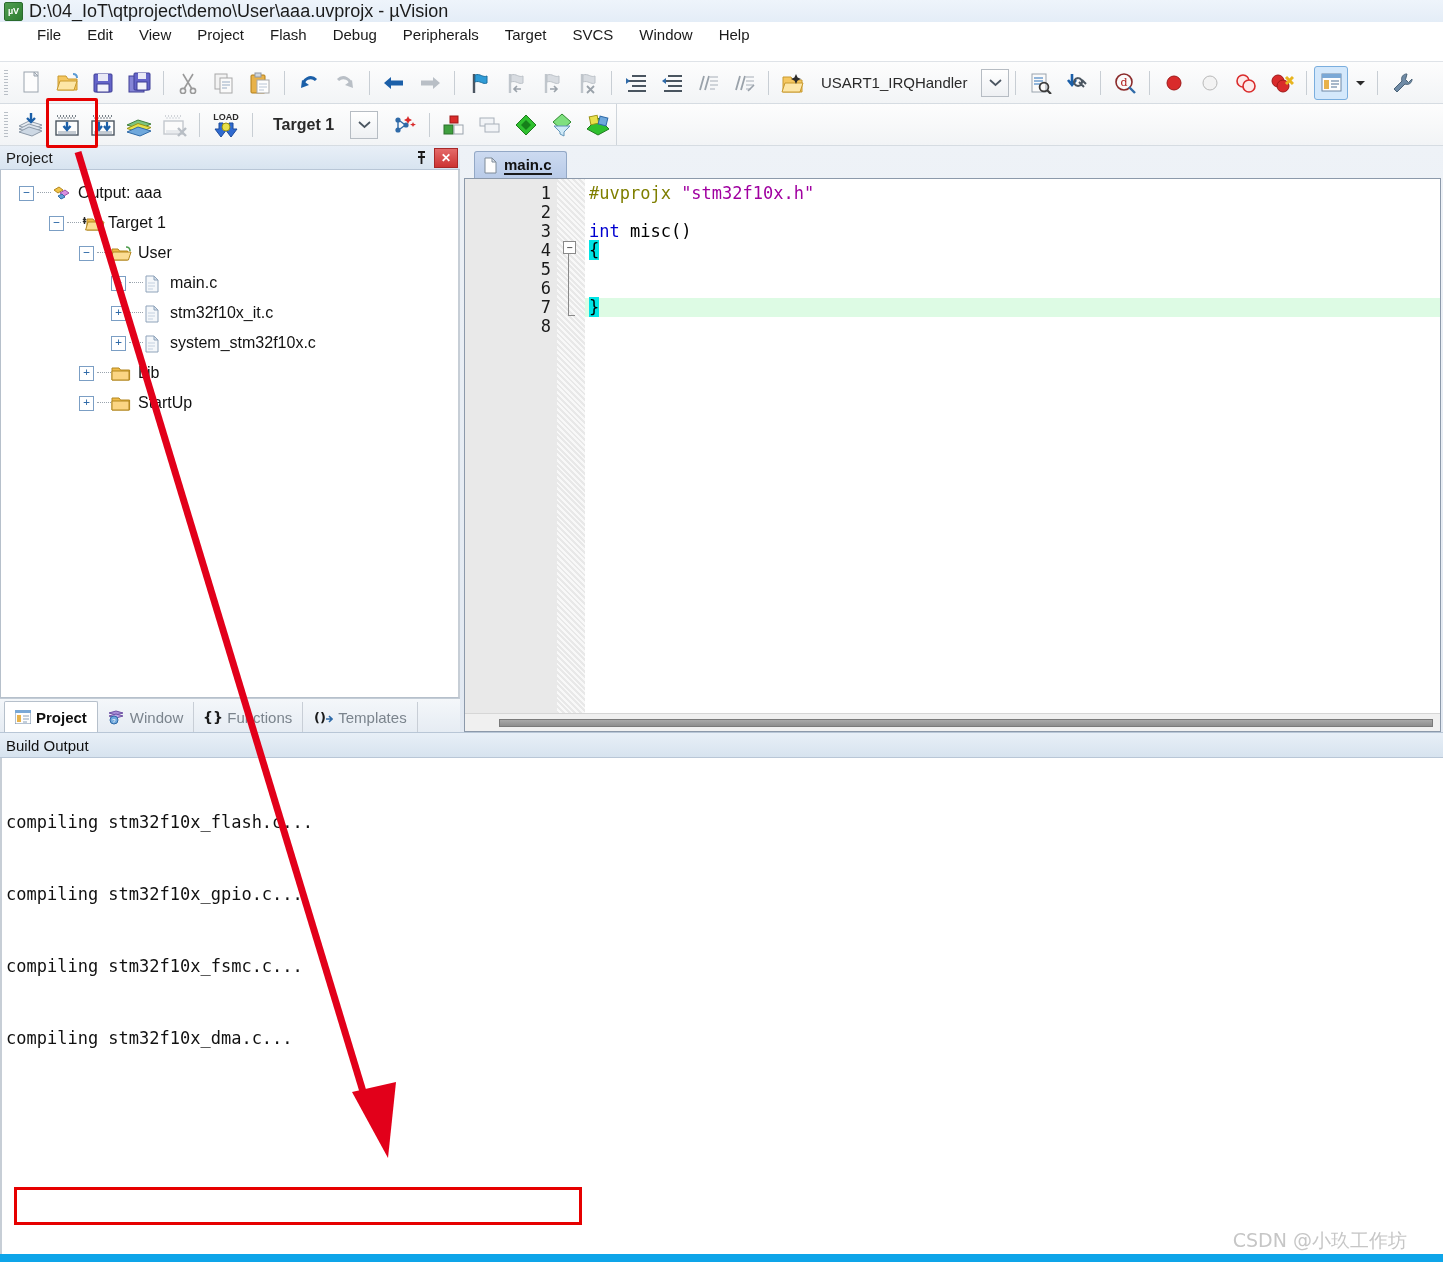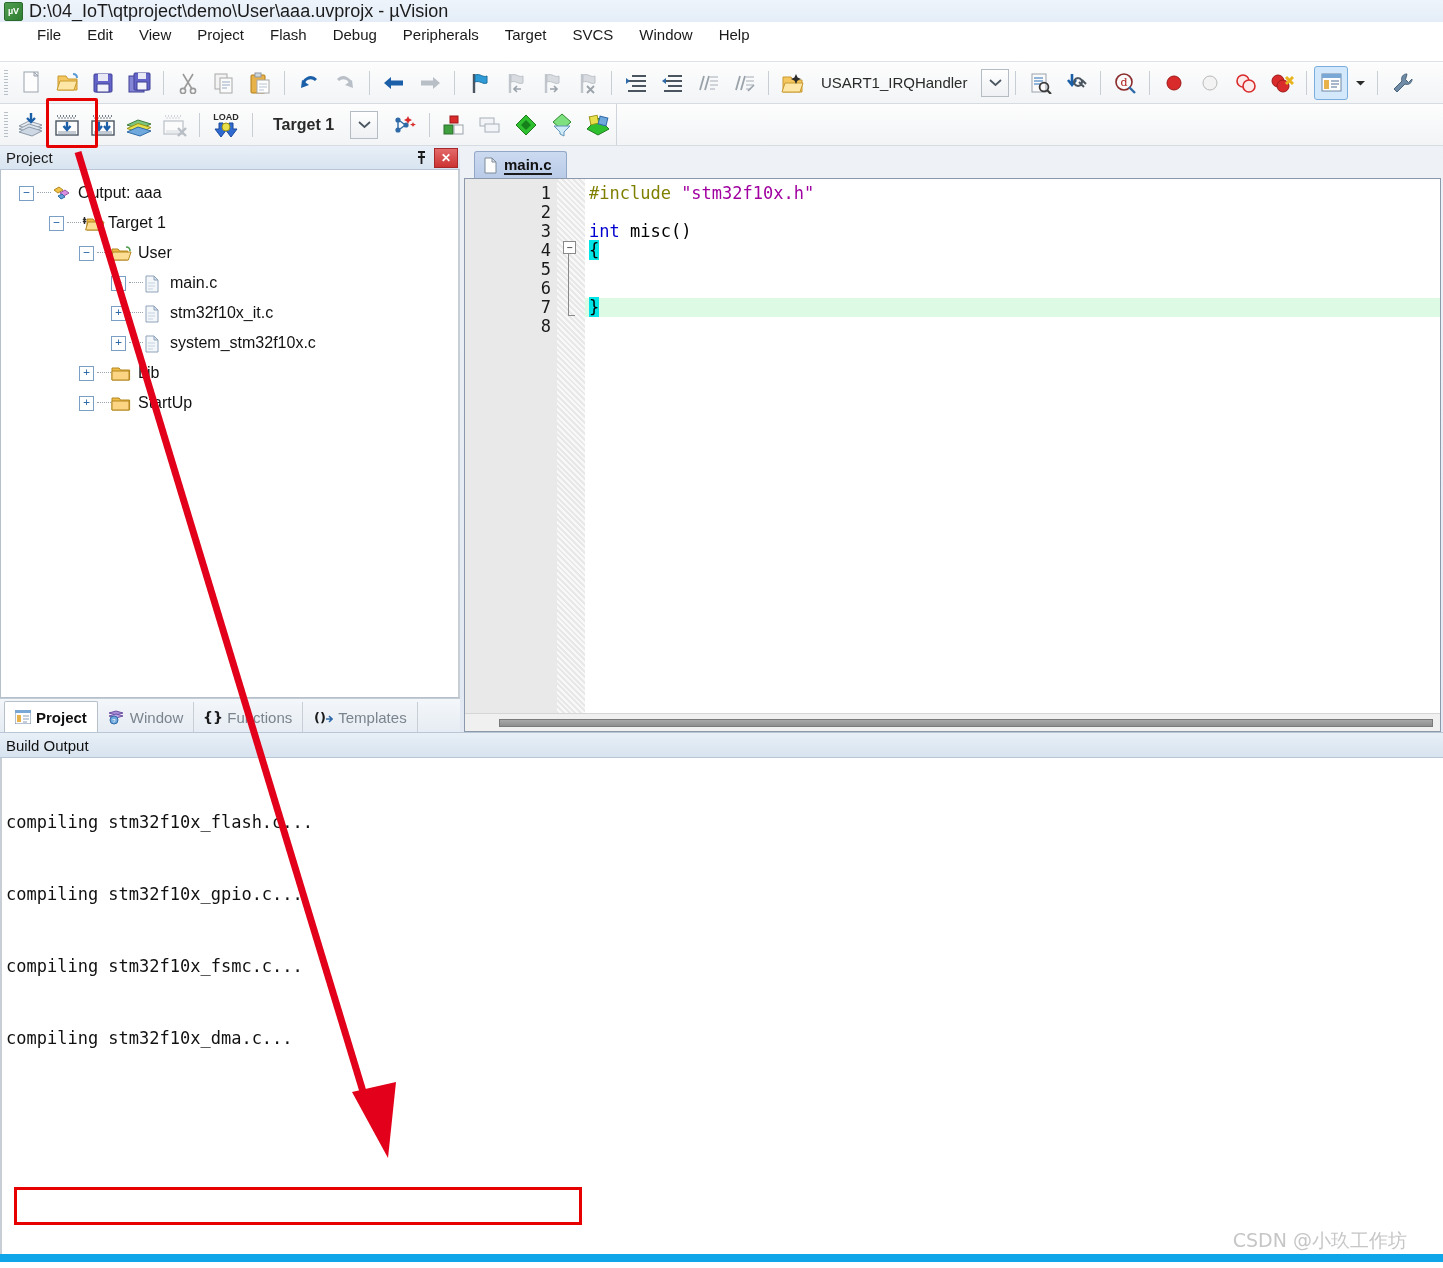--- a/index.html
+++ b/index.html
@@ -995,21 +995,21 @@
         </div>
 
         <div id="foldcol">
           <div style="height:57px"></div>
           <div class="fold-box">−</div>
           <div class="fold-line" style="top:74px; height:62px;"></div>
           <div class="fold-foot" style="top:136px;"></div>
         </div>
 
         <div id="codetext">
-          <div class="cline"><span class="k-pre">#include </span><span class="k-str">"stm32f10x.h"</span></div>
+          <div class="cline"><span class="k-pre">#uvprojx </span><span class="k-str">"stm32f10x.h"</span></div>
           <div class="cline"></div>
           <div class="cline"><span class="k-key">int</span><span> misc()</span></div>
           <div class="cline"><span class="k-brace">{</span></div>
           <div class="cline"></div>
           <div class="cline"></div>
           <div class="cline"><span class="k-brace">}</span></div>
           <div class="cline"></div>
         </div>
       </div>
 

